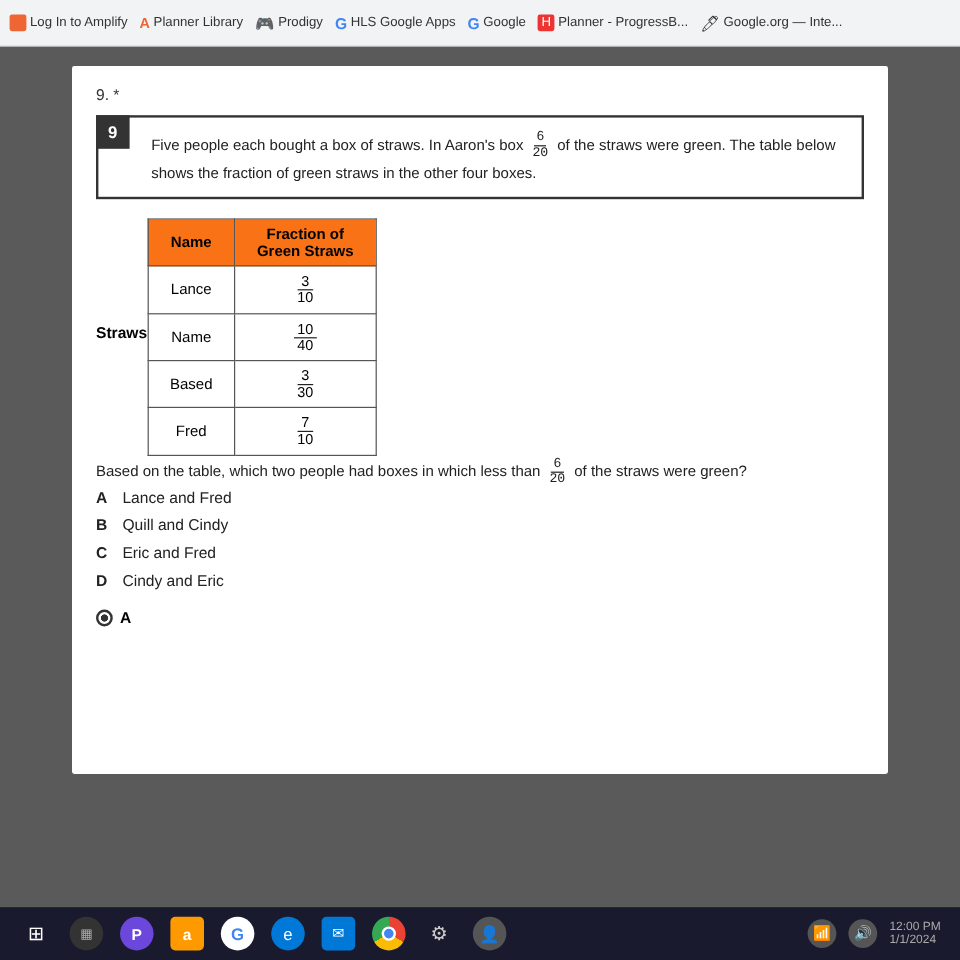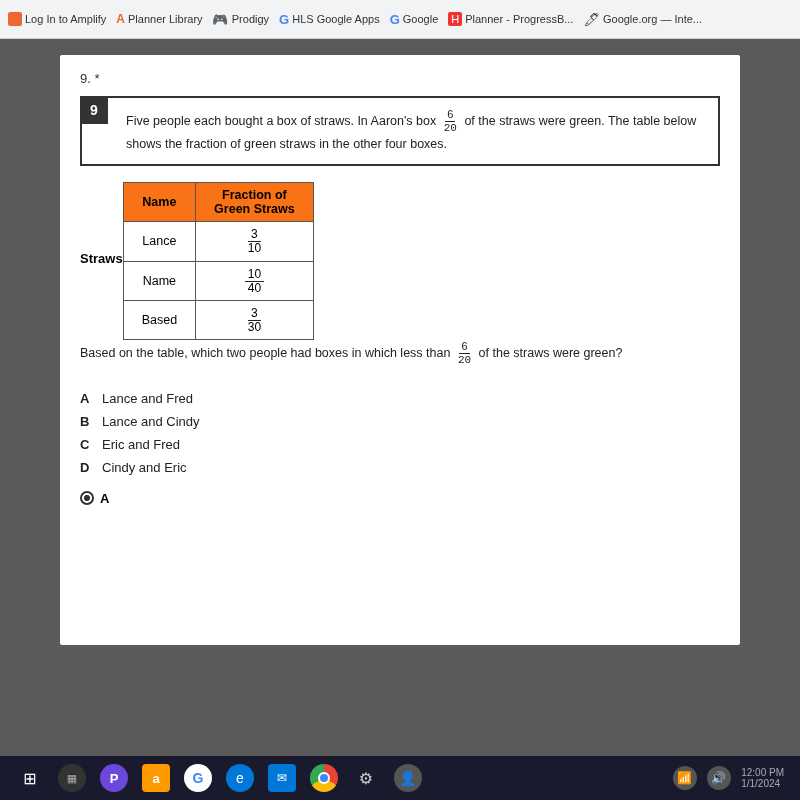--- a/index.html
+++ b/index.html
@@ -160,21 +160,21 @@
     }
     .fraction-cell .fden {
       padding: 0 3px;
     }
 
     
     .question-bottom {
       font-size: 12.5px;
       color: #222;
       line-height: 1.5;
-      margin-bottom: 23px;
+      margin-bottom: 0;
     }
 
     
     .answer-options {
       display: flex;
       flex-direction: column;
       gap: 8px;
       margin-bottom: 16px;
     }
 
@@ -344,41 +344,50 @@
           </tr>
           <tr>
             <td>Based</td>
             <td>
               <span class="fraction-cell">
                 <span class="fnum">3</span>
                 <span class="fden">30</span>
               </span>
             </td>
           </tr>
+          <tr>
+            <td>Fred</td>
+            <td>
+              <span class="fraction-cell">
+                <span class="fnum">7</span>
+                <span class="fden">10</span>
+              </span>
+            </td>
+          </tr>
         </tbody>
       </table>
     </div>
 
     <div class="question-bottom">
       <span>Based on the table, which two people had boxes in which less than</span>
       <span class="fraction-inline">
         <span class="num">6</span>
         <span class="den">20</span>
       </span>
       <span>of the straws were green?</span>
     </div>
 
     <div class="answer-options">
       <div class="answer-option">
         <span class="option-letter">A</span>
         <span>Lance and Fred</span>
       </div>
       <div class="answer-option">
         <span class="option-letter">B</span>
-        <span>Lance and Cindy</span>
+        <span>Quill and Cindy</span>
       </div>
       <div class="answer-option">
         <span class="option-letter">C</span>
         <span>Eric and Fred</span>
       </div>
       <div class="answer-option">
         <span class="option-letter">D</span>
         <span>Cindy and Eric</span>
       </div>
     </div>

